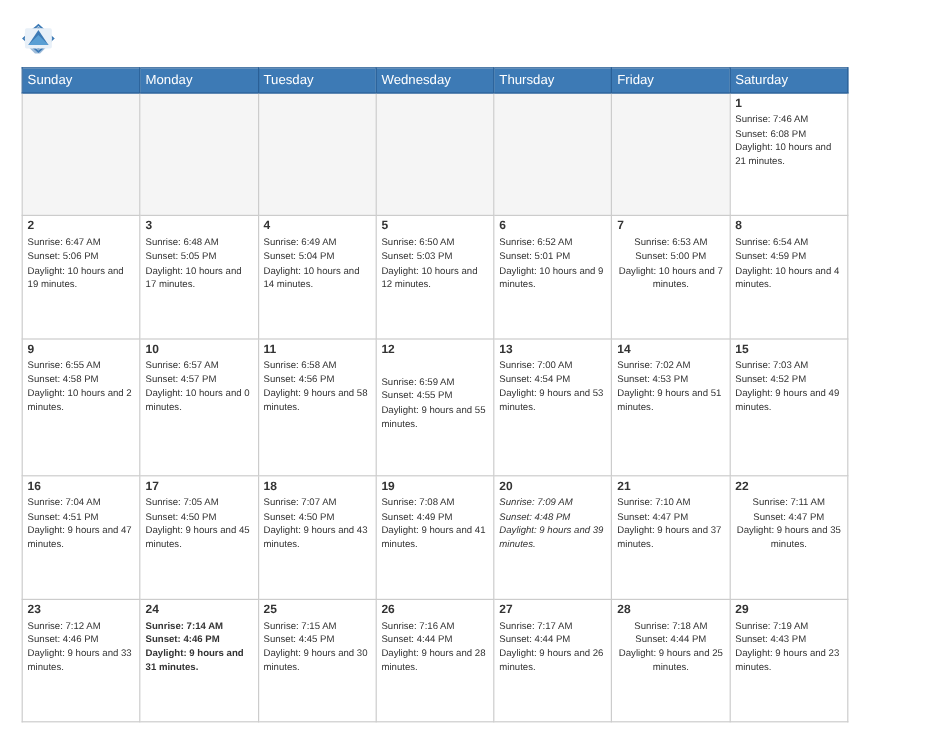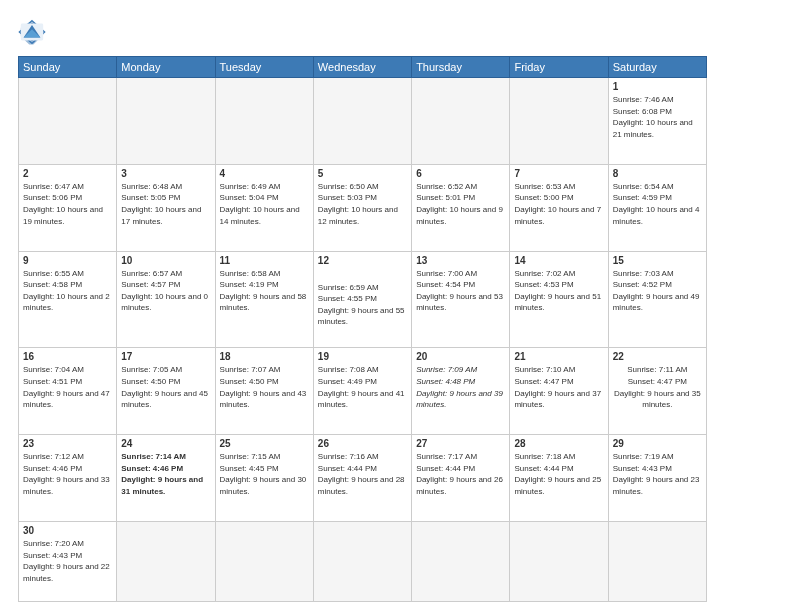--- a/index.html
+++ b/index.html
@@ -176,21 +176,21 @@
 Daylight: 10 hours and 12 minutes.</div>
           </td>
           <td>
             <span class="day-number">6</span>
             <div class="day-info" style="white-space: pre-line;">Sunrise: 6:52 AM
 Sunset: 5:01 PM
 Daylight: 10 hours and 9 minutes.</div>
           </td>
           <td>
             <span class="day-number">7</span>
-            <div class="day-info" style="white-space: pre-line;">Sunrise: 6:53 AM
+            <div class="day-info" style="white-space: pre-line; text-align: center;">Sunrise: 6:53 AM
 Sunset: 5:00 PM
 Daylight: 10 hours and 7 minutes.</div>
           </td>
           <td>
             <span class="day-number">8</span>
             <div class="day-info" style="white-space: pre-line;">Sunrise: 6:54 AM
 Sunset: 4:59 PM
 Daylight: 10 hours and 4 minutes.</div>
           </td>
         </tr>
@@ -203,21 +203,21 @@
           </td>
           <td>
             <span class="day-number">10</span>
             <div class="day-info" style="white-space: pre-line;">Sunrise: 6:57 AM
 Sunset: 4:57 PM
 Daylight: 10 hours and 0 minutes.</div>
           </td>
           <td>
             <span class="day-number">11</span>
             <div class="day-info" style="white-space: pre-line;">Sunrise: 6:58 AM
-Sunset: 4:19 PM
+Sunset: 4:56 PM
 Daylight: 9 hours and 58 minutes.</div>
           </td>
           <td>
             <span class="day-number">12</span>
             <div class="day-info" style="white-space: pre-line; margin-top: 16px;">Sunrise: 6:59 AM
 Sunset: 4:55 PM
 Daylight: 9 hours and 55 minutes.</div>
           </td>
           <td>
             <span class="day-number">13</span>
@@ -308,40 +308,26 @@
 Daylight: 9 hours and 28 minutes.</div>
           </td>
           <td>
             <span class="day-number">27</span>
             <div class="day-info" style="white-space: pre-line;">Sunrise: 7:17 AM
 Sunset: 4:44 PM
 Daylight: 9 hours and 26 minutes.</div>
           </td>
           <td>
             <span class="day-number">28</span>
-            <div class="day-info" style="white-space: pre-line;">Sunrise: 7:18 AM
+            <div class="day-info" style="white-space: pre-line; text-align: center;">Sunrise: 7:18 AM
 Sunset: 4:44 PM
 Daylight: 9 hours and 25 minutes.</div>
           </td>
           <td>
             <span class="day-number">29</span>
             <div class="day-info" style="white-space: pre-line;">Sunrise: 7:19 AM
 Sunset: 4:43 PM
 Daylight: 9 hours and 23 minutes.</div>
           </td>
-        </tr>
-        <tr>
-          <td class="last-row" style="height: 62px;">
-            <span class="day-number">30</span>
-            <div class="day-info" style="white-space: pre-line;">Sunrise: 7:20 AM
-Sunset: 4:43 PM
-Daylight: 9 hours and 22 minutes.</div>
-          </td>
-          <td class="empty last-row" style="height: 62px;"></td>
-          <td class="empty last-row" style="height: 62px;"></td>
-          <td class="empty last-row" style="height: 62px;"></td>
-          <td class="empty last-row" style="height: 62px;"></td>
-          <td class="empty last-row" style="height: 62px;"></td>
-          <td class="empty last-row" style="height: 62px;"></td>
         </tr>
       </tbody>
   </table>
 </div>
 
 </body></html>

